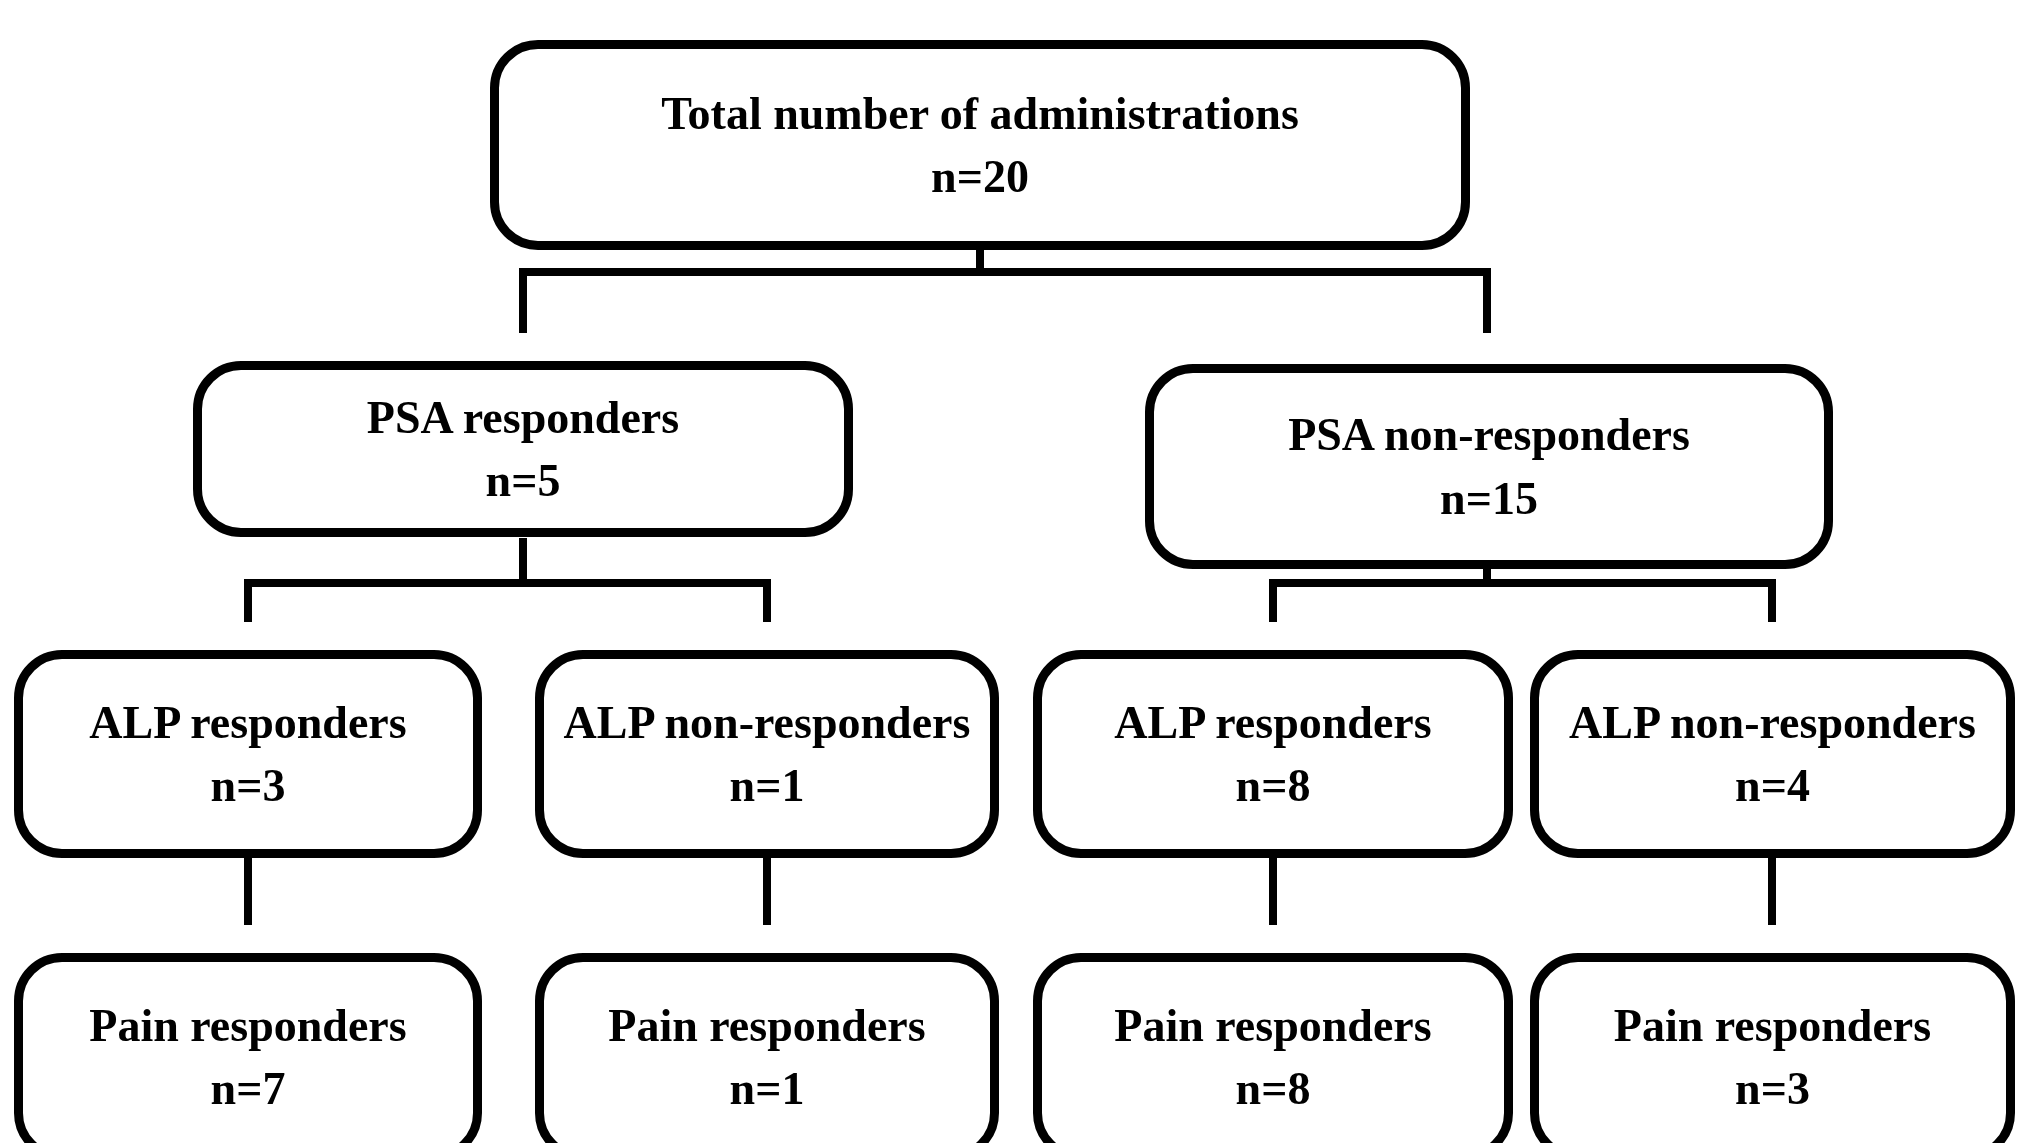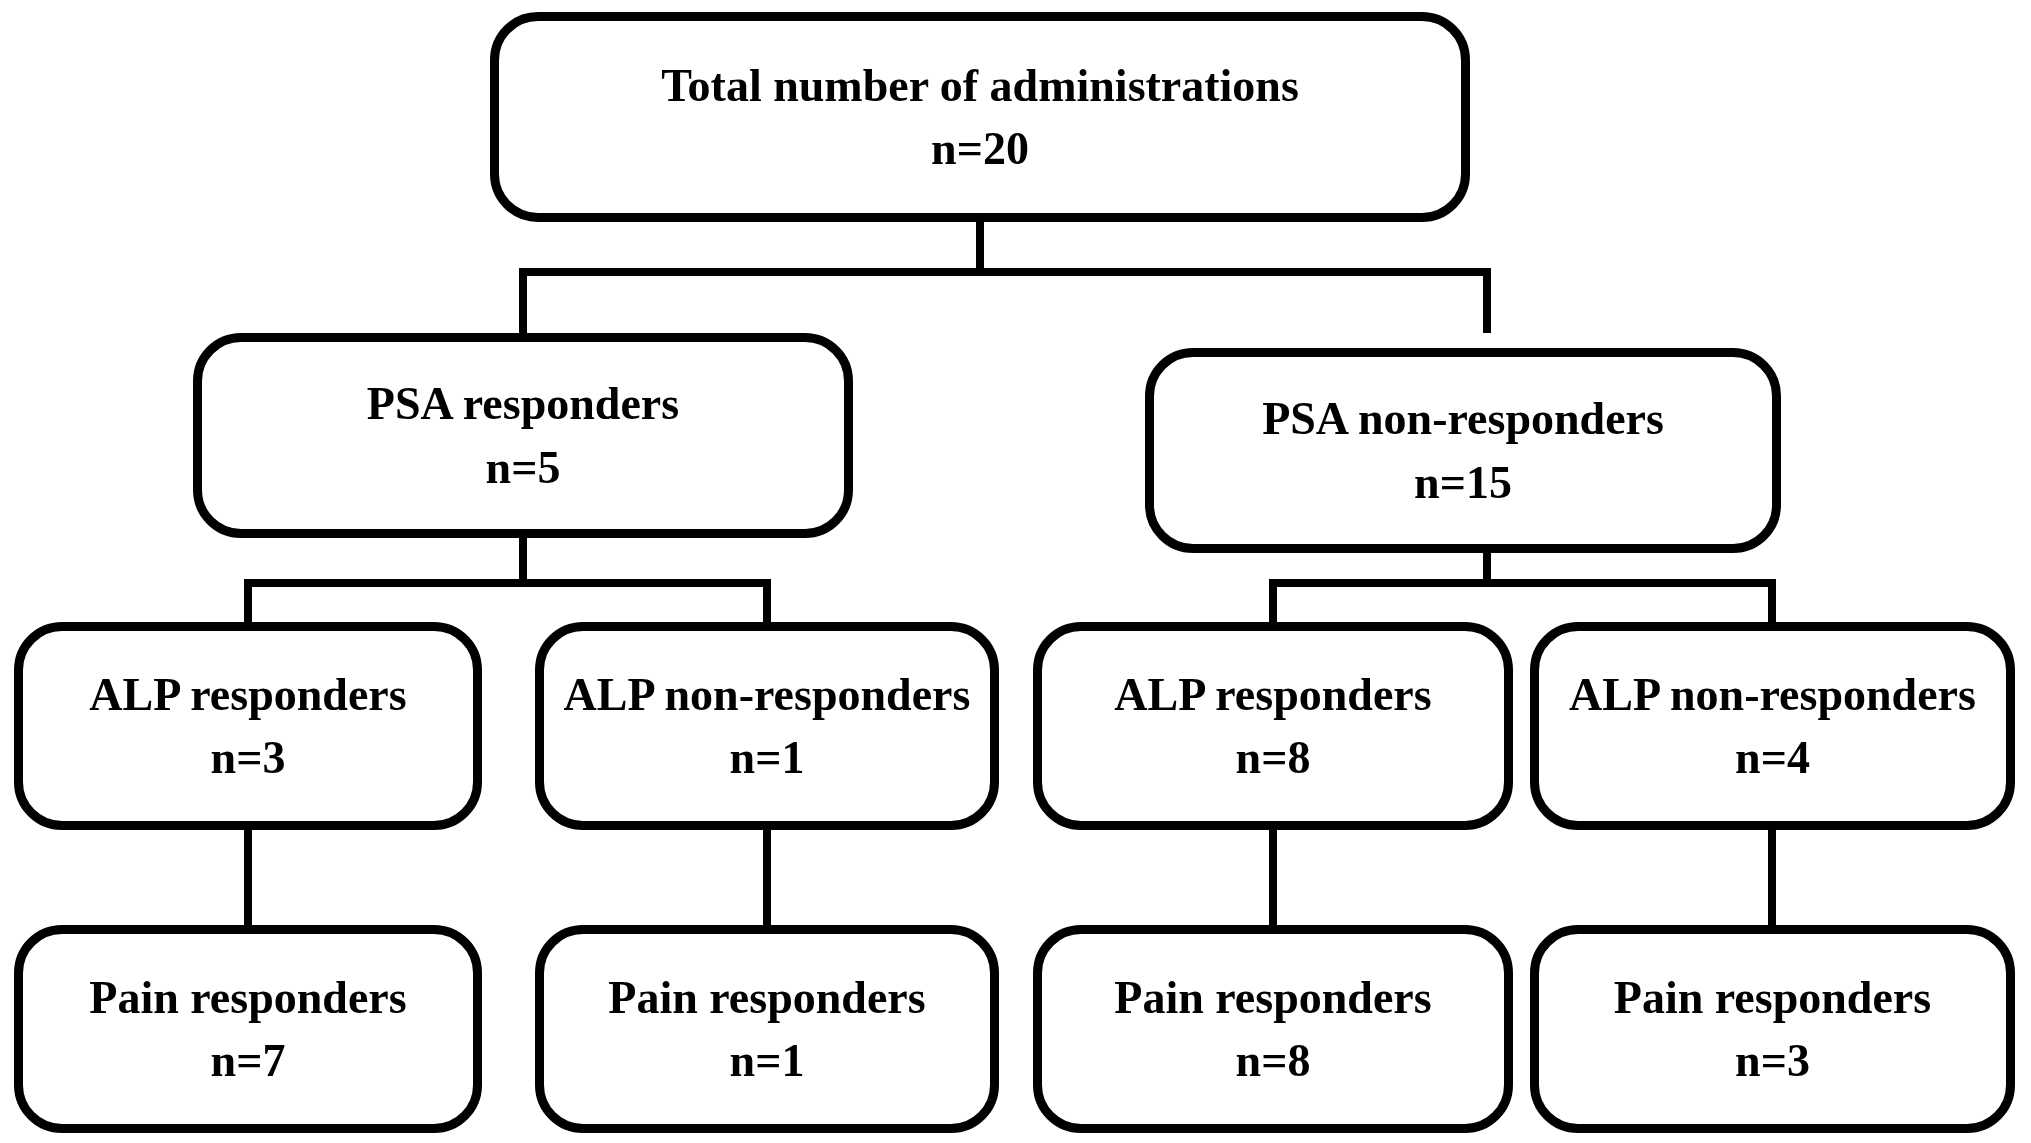--- a/index.html
+++ b/index.html
@@ -36,45 +36,46 @@
     color: #000000;
     display: flex;
     flex-direction: column;
     align-items: center;
     justify-content: center;
     text-align: center;
     font-weight: bold;
     font-size: 46px;
     line-height: 1.38;
     white-space: nowrap;
+    margin-top: 28px;
   }
 </style>
 </head>
 <body>
 
 <div class="canvas">
 
   <svg class="connectors" viewBox="0 0 2031 1143" xmlns="http://www.w3.org/2000/svg" aria-hidden="true">
     <path d="M980 222 V272 M523 333 V272 H1487 V333"></path>
     <path d="M523 538 V583 M248 622 V583 H767 V622"></path>
     <path d="M1487 538 V583 M1273 622 V583 H1772 V622"></path>
     <path d="M248 830 V925 M767 830 V925 M1273 830 V925 M1772 830 V925"></path>
   </svg>
 
   <div class="node" style="left:490px; top:12px; width:980px; height:210px;">
     <div>Total number of administrations</div>
     <div>n=20</div>
   </div>
 
-  <div class="node" style="left:193px; top:333px; width:660px; height:205px;">
+  <div class="node" style="left:193px; top:333px; width:660px; height:176px;">
     <div>PSA responders</div>
     <div>n=5</div>
   </div>
 
-  <div class="node" style="left:1145px; top:348px; width:636px; height:205px;">
+  <div class="node" style="left:1145px; top:336px; width:688px; height:205px;">
     <div>PSA non-responders</div>
     <div>n=15</div>
   </div>
 
   <div class="node" style="left:14px; top:622px; width:468px; height:208px;">
     <div>ALP responders</div>
     <div>n=3</div>
   </div>
 
   <div class="node" style="left:535px; top:622px; width:464px; height:208px;">

